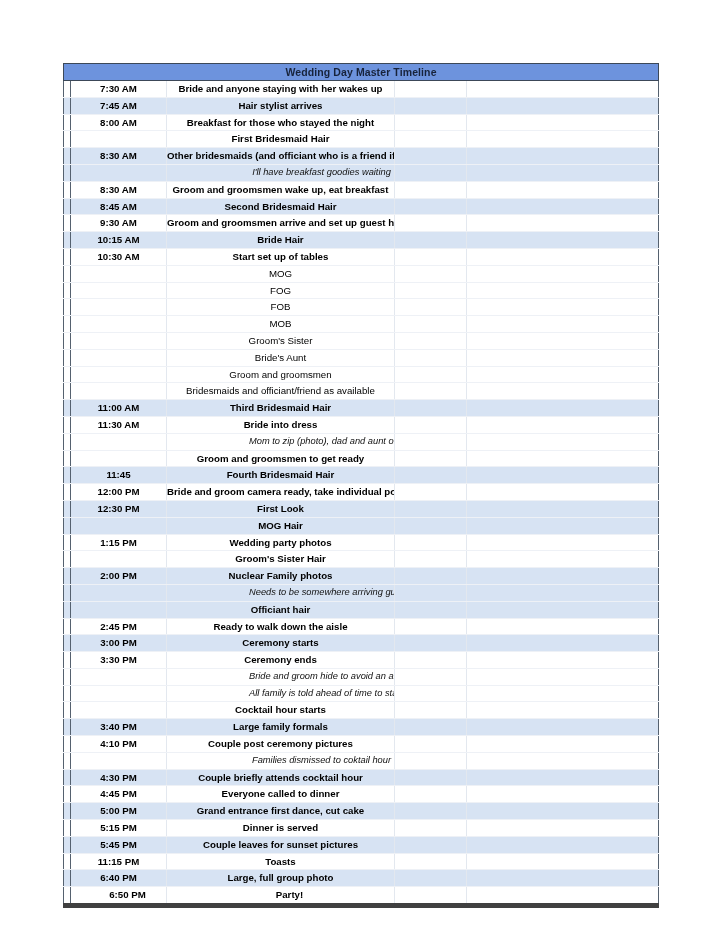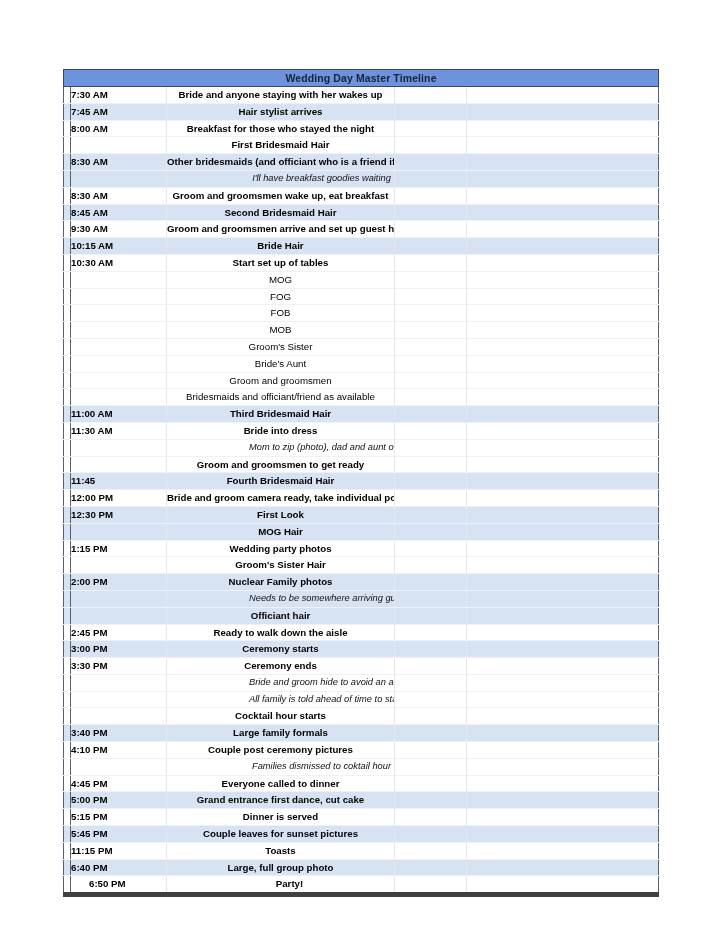--- a/index.html
+++ b/index.html
@@ -17,21 +17,21 @@
   #page {
     position: relative;
     width: 720px;
     height: 931px;
     overflow: hidden;
     background: #ffffff;
   }
   #sheet-wrap {
     position: absolute;
     left: 63px;
-    top: 69px;
+    top: 63px;
     width: 595px;
   }
   table.timeline {
     border-collapse: collapse;
     table-layout: fixed;
     width: 595px;
     background: #ffffff;
   }
   table.timeline col.c-gutter { width: 7px; }
   table.timeline col.c-time   { width: 96px; }
@@ -86,21 +86,21 @@
   
   tr.row.block-start td {
     border-top: 1px solid #55616f;
   }
   tr.row.sheet-end td {
     border-bottom: 5px solid #404040;
     padding-left: 18px;
   }
 
   td.cell-time {
-    text-align: left;
+    text-align: center;
     padding-right: 3px;
     font-weight: bold;
     font-size: 9.7px;
     border-right: 1px solid #55616f;
     color: #000000;
     margin-left: 6px;
   }
   td.cell-desc {
     text-align: center;
     padding-left: 3px;
@@ -417,20 +417,27 @@
             <td class="cell-blank"></td>
             <td class="cell-blank cell-last"></td>
           </tr>
           <tr class="row band-white">
             <td class="cell-gutter"></td>
             <td class="cell-time"></td>
             <td class="cell-desc note" colspan="2">Families dismissed to coktail hour</td>
             <td class="cell-blank"></td>
             <td class="cell-blank cell-last"></td>
           </tr>
+          <tr class="row band-blue block-start">
+            <td class="cell-gutter"></td>
+            <td class="cell-time">4:30 PM</td>
+            <td class="cell-desc bold" colspan="2">Couple briefly attends cocktail hour</td>
+            <td class="cell-blank"></td>
+            <td class="cell-blank cell-last"></td>
+          </tr>
           <tr class="row band-white block-start">
             <td class="cell-gutter"></td>
             <td class="cell-time">4:45 PM</td>
             <td class="cell-desc bold" colspan="2">Everyone called to dinner</td>
             <td class="cell-blank"></td>
             <td class="cell-blank cell-last"></td>
           </tr>
           <tr class="row band-blue block-start">
             <td class="cell-gutter"></td>
             <td class="cell-time">5:00 PM</td>

